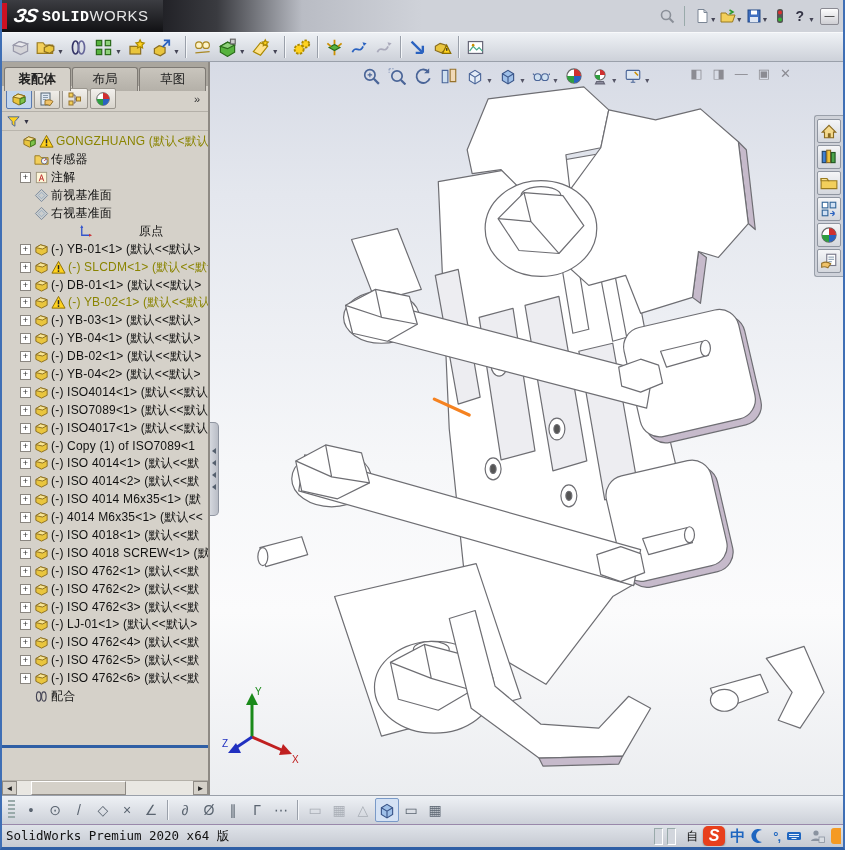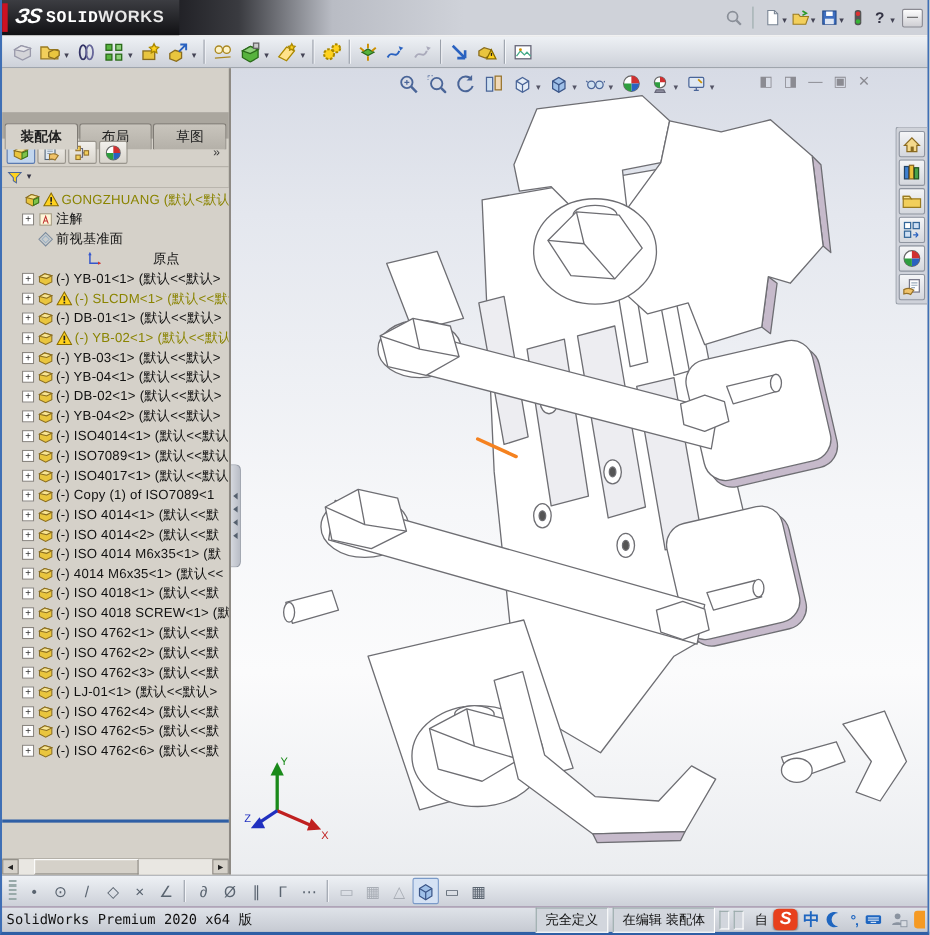--- a/index.html
+++ b/index.html
@@ -5,21 +5,21 @@
   * { margin:0; padding:0; box-sizing:border-box; }
   html,body { width:845px; height:850px; overflow:hidden; font-family:"Liberation Sans",sans-serif; }
   .window { width:845px; height:850px; border-left:2px solid #3f6fb5; border-right:2px solid #3f6fb5; border-bottom:3px solid #2f5fa5; background:#d5d1c9; display:flex; flex-direction:column; position:relative; }
 
   
   .titlebar { height:32px; display:flex; align-items:stretch; background:linear-gradient(90deg,#16161a 0,#1d1d22 150px,#3a3b40 215px,#b9bcc4 300px,#cfd2d9 420px,#cfd2d9 100%); flex:0 0 auto; }
   .logo-area { display:flex; align-items:center; padding:0 14px 0 0; background:linear-gradient(180deg,#3c3d42,#111114); position:relative; }
   .logo-red { width:5px; height:26px; background:#cc1122; margin:0 7px 0 0; }
   .logo-mark { color:#fff; font-style:italic; font-weight:bold; font-size:19px; letter-spacing:-1px; transform:skewX(-12deg); margin-right:5px; }
   .logo-text { color:#fff; font-size:15px; letter-spacing:0.5px; }
-  .logo-text b { font-weight:bold;font-family:Liberation Mono, monospace; } .logo-text span { font-weight:700; color:#e8e8e8; }
+  .logo-text b { font-weight:bold;font-family:Liberation Mono, monospace; } .logo-text span { font-weight:400; color:#e8e8e8; }
   .menus { display:flex; align-items:center; gap:2px; padding-left:10px; }
   .menu-item { font-size:12.5px; color:#111; padding:4px 9px; cursor:default; white-space:nowrap; }
   .title-right { margin-left:auto; display:flex; align-items:center; gap:3px; padding-right:4px; }
   .qa-icon { width:20px; height:20px; display:inline-flex; align-items:center; justify-content:center; }
   .qa-icon svg { width:16px; height:16px; }
   .qa-drop { font-size:7px; color:#445; margin:6px 1px 0 -2px; }
   .qa-help { font-size:14px; color:#334; font-weight:bold; padding:0 3px; }
   .winbtn { width:19px; height:17px; background:linear-gradient(#fdfdfd,#cfcfd4); border:1px solid #8a8a92; border-radius:2px; font-size:10px; line-height:14px; text-align:center; color:#222; margin-left:1px; }
   .search-sep { width:1px; height:20px; background:#9aa; margin:0 4px; }
 
@@ -28,21 +28,21 @@
   .tb-icon { width:25px; height:25px; display:inline-flex; align-items:center; justify-content:center; border:1px solid transparent; border-radius:2px; }
   .tb-icon svg { width:19px; height:19px; }
   .tb-sep { width:2px; height:22px; border-left:1px solid #9aa0aa; border-right:1px solid #f4f6f9; margin:0 3px; }
   .tb-drop { font-size:7px; color:#445; margin:8px 2px 0 -1px; }
 
   
   .main { flex:1 1 auto; display:flex; min-height:0; }
 
   
   .left-panel { width:208px; flex:0 0 auto; background:#d5d1c9; border-right:2px solid #8e8a84; display:flex; flex-direction:column; position:relative; }
-  .panel-tabs { height:24px; background:#aaa69e; display:flex; align-items:flex-start; padding:10px 2px 0 2px; gap:1px; flex:0 0 auto;margin-top:40px; }
+  .panel-tabs { height:24px; background:#aaa69e; display:flex; align-items:center; padding:10px 2px 0 2px; gap:1px; flex:0 0 auto; }
   .panel-tab { flex:1; font-size:12.5px; text-align:center; padding:3px 0 3px 0; background:linear-gradient(#c9c5bd,#b4b0a8); border:1px solid #7e7a74; border-bottom:none; color:#222; border-radius:3px 3px 0 0; }
   .panel-tab.active { background:#d5d1c9; font-weight:bold; position:relative; top:0; }
   .panel-header { height:26px; display:flex; align-items:center; gap:2px; padding:2px 4px; border-bottom:1px solid #b4b0a8; flex:0 0 auto; }
   .ph-icon { width:26px; height:21px; display:inline-flex; align-items:center; justify-content:center; border:1px solid #9a968e; background:linear-gradient(#f2f0ec,#d8d4cc); border-radius:2px; }
   .ph-icon.active { background:#c2d6ee; border-color:#5a7ab0; }
   .ph-icon svg { width:16px; height:16px; }
   .ph-chevron { margin-left:auto; font-size:11px; color:#333; padding-right:4px; }
   .filter-row { height:19px; display:flex; align-items:center; padding:1px 4px; border-bottom:1px solid #b9b5ad; flex:0 0 auto; }
   .filter-row svg { width:15px; height:15px; }
   .filter-caret { font-size:7px; color:#334; margin-left:2px; }
@@ -381,20 +381,32 @@
               <svg viewBox="0 0 16 16">
                 <path d="M8 1.5L15 14H1z" fill="#ffd21e" stroke="#8a6d00"></path>
                 <rect x="7.2" y="5.5" width="1.6" height="4.5" fill="#222"></rect>
                 <rect x="7.2" y="11" width="1.6" height="1.7" fill="#222"></rect>
               </svg>
             </span>
             <span class="tlabel" style="color: rgb(138, 132, 0);">GONGZHUANG  (默认&lt;默认_显</span>
           </div>
 
 
+          <div class="tree-row" style="padding-left: 14px;">
+            <span class="plus" style="visibility: hidden;">+</span>
+            <span class="ticon">
+              <svg viewBox="0 0 16 16">
+                <path d="M1 4h5l1.5 2H15v7H1z" fill="#f2cf5b" stroke="#9a7b20"></path>
+                <circle cx="11" cy="9.5" r="3.2" fill="#eef2f8" stroke="#667"></circle>
+                <path d="M11 9.5l2-2" stroke="#c22"></path>
+              </svg>
+            </span>
+
+            <span class="tlabel">传感器</span>
+          </div>
 
           <div class="tree-row" style="padding-left: 14px;">
             <span class="plus">+</span>
             <span class="ticon">
               <svg viewBox="0 0 16 16">
                 <rect x="2.5" y="2.5" width="11" height="11" fill="#fdf6d8" stroke="#a09880"></rect>
                 <path d="M5.5 12l2.5-7 2.5 7M6.4 9.5h3.2" stroke="#c03030" fill="none"></path>
               </svg>
             </span>
 
@@ -407,20 +419,31 @@
               <svg viewBox="0 0 16 16">
                 <path d="M8 1.5L14.5 8 8 14.5 1.5 8z" fill="rgba(170,195,220,0.25)" stroke="#7a8a9c"></path>
                 <path d="M8 4.5L11.5 8 8 11.5 4.5 8z" fill="none" stroke="#9ab0c4"></path>
               </svg>
             </span>
 
             <span class="tlabel">前视基准面</span>
           </div>
 
 
+          <div class="tree-row" style="padding-left: 14px;">
+            <span class="plus" style="visibility: hidden;">+</span>
+            <span class="ticon">
+              <svg viewBox="0 0 16 16">
+                <path d="M8 1.5L14.5 8 8 14.5 1.5 8z" fill="rgba(170,195,220,0.25)" stroke="#7a8a9c"></path>
+                <path d="M8 4.5L11.5 8 8 11.5 4.5 8z" fill="none" stroke="#9ab0c4"></path>
+              </svg>
+            </span>
+
+            <span class="tlabel">右视基准面</span>
+          </div>
 
           <div class="tree-row" style="padding-left: 14px; gap: 44px;">
             <span class="plus" style="visibility: hidden;">+</span>
             <span class="ticon">
               <svg viewBox="0 0 16 16">
                 <path d="M4 3v9h9" fill="none" stroke="#3355cc" stroke-width="1.4"></path>
                 <path d="M4 1L2.4 4.2h3.2z" fill="#3355cc"></path>
                 <path d="M15 12l-3.2-1.6v3.2z" fill="#cc3333"></path>
               </svg>
             </span>
@@ -733,20 +756,31 @@
             <span class="ticon">
               <svg viewBox="0 0 16 16">
                 <path d="M2 6l5-3 7 2v6l-6 3-6-3z" fill="#e9c53e" stroke="#8a6d1f"></path>
                 <path d="M7 3l7 2-5 2.5L2 6z" fill="#f7e492" stroke="#8a6d1f"></path>
               </svg>
             </span>
 
             <span class="tlabel">(-) ISO 4762&lt;6&gt; (默认&lt;&lt;默</span>
           </div>
 
+          <div class="tree-row" style="padding-left: 14px;">
+            <span class="plus" style="visibility: hidden;">+</span>
+            <span class="ticon">
+              <svg viewBox="0 0 16 16">
+                <ellipse cx="5" cy="8" rx="2.4" ry="5" fill="none" stroke="#445" stroke-width="1.2"></ellipse>
+                <ellipse cx="10.5" cy="8" rx="2.4" ry="5" fill="none" stroke="#445" stroke-width="1.2"></ellipse>
+              </svg>
+            </span>
+
+            <span class="tlabel">配合</span>
+          </div>
         </div>
       <div class="tree-split"></div>
       <div class="tree-void"></div>
       <div class="hscroll">
         <span class="hs-btn">◄</span>
         <span class="hs-thumb"></span>
         <span class="hs-btn" style="margin-left:auto;">►</span>
       </div>
     </div>
 
@@ -1063,25 +1097,20 @@
           <span class="bt-icon">▭</span>
         </span>
         <span style="display:inline-flex;align-items:center;">
           <span class="bt-icon">▦</span>
         </span>
       </span>
   </div>
 
   <div class="statusbar">
     <span class="status-app">SolidWorks Premium 2020 x64 版</span>
-    <span style="display:flex;">
-
-    <span class="sunken">完全定义</span>
-        <span class="sunken">在编辑  装配体</span>
-      </span>
     <span class="sunken mini"></span>
     <span class="sunken mini"></span>
     <div class="ime">
       <span class="ime-partial">自</span>
       <span class="sogou-s">S</span>
       <span class="ime-zh">中</span>
       <span class="ime-ic">
           <svg viewBox="0 0 16 16">
             <path d="M11 2a7 7 0 1 0 0 12A5.6 5.6 0 1 1 11 2z" fill="#1f66c0"></path>
           </svg>

